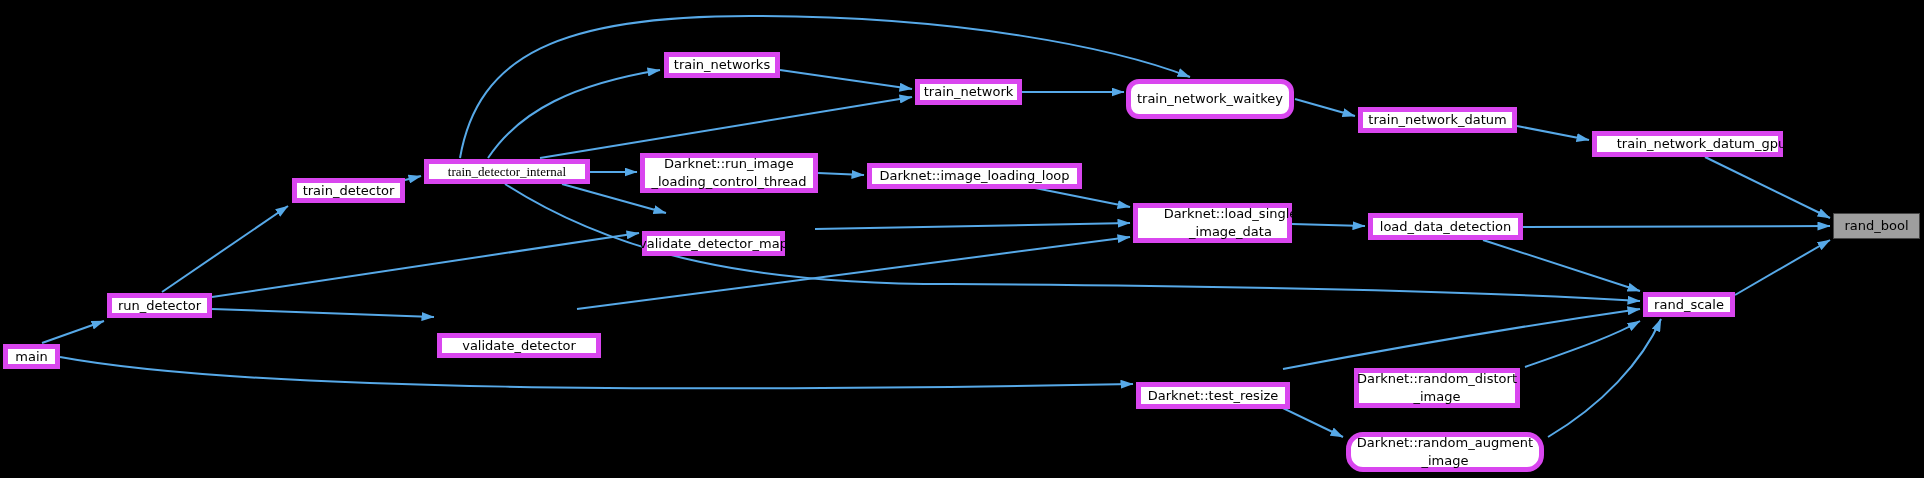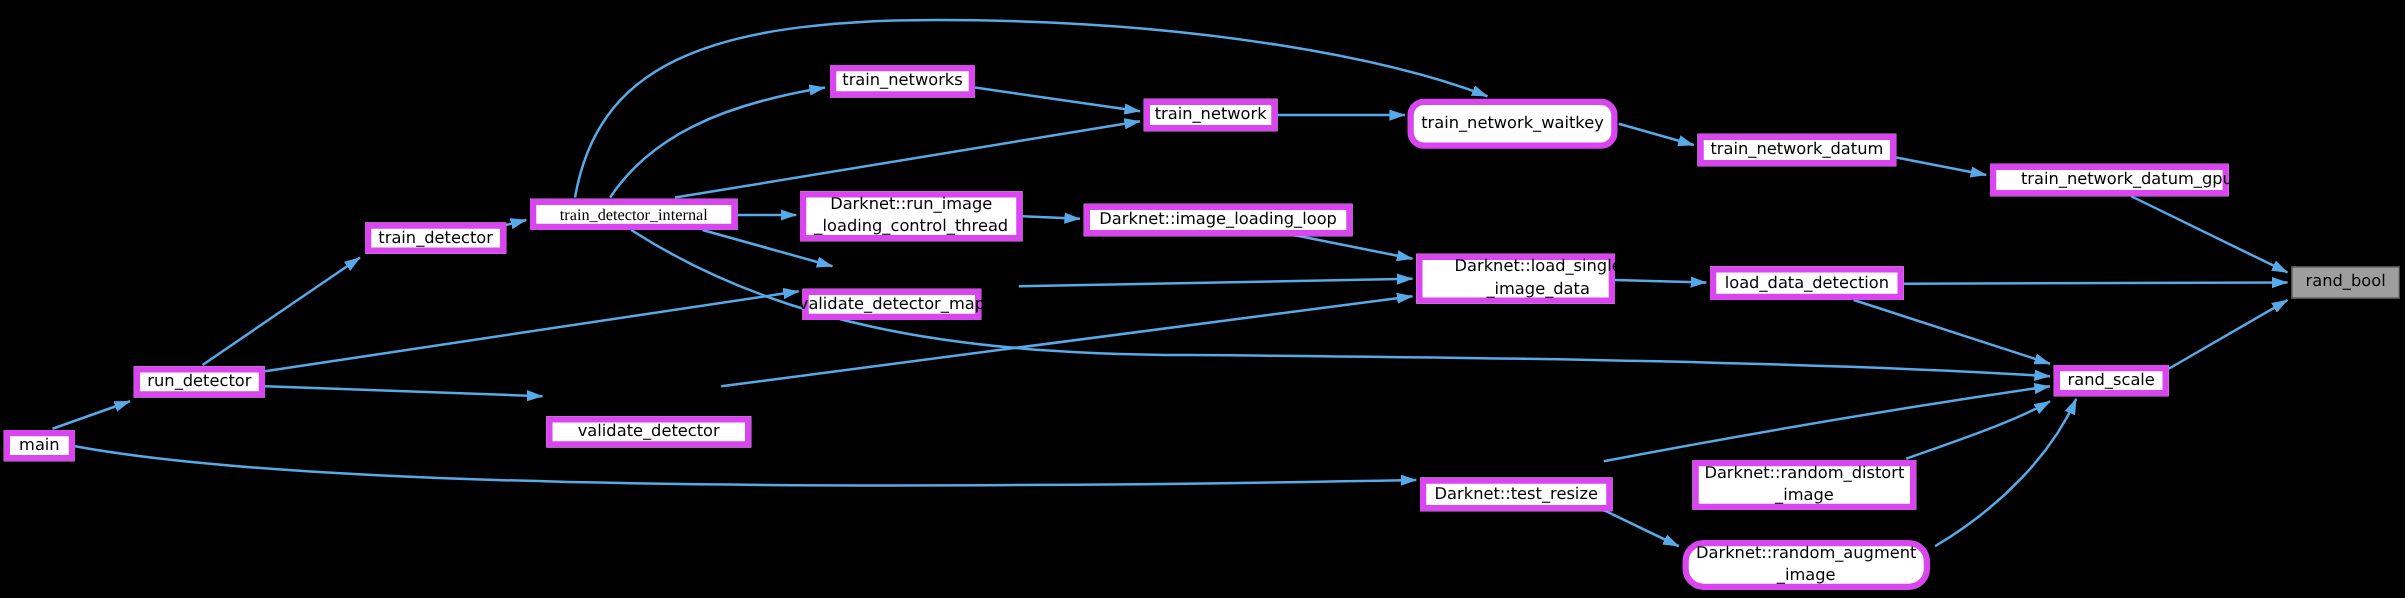--- a/index.html
+++ b/index.html
@@ -98,18 +98,18 @@
   <div class="node" style="left:867px; top:163px; width:215px; height:26px;">Darknet::image_loading_loop</div>
   <div class="node" style="left:640px; top:153px; width:178px; height:40px;">Darknet::run_image
 _loading_control_thread</div>
   <div class="node" style="left:642px; top:231px; width:143px; height:25px;">validate_detector_map</div>
   <div class="node" style="left:1133px; top:203px; width:159px; height:40px;padding-left:36px;">Darknet::load_single
 _image_data</div>
   <div class="node" style="left:1368px; top:213px; width:155px; height:27px;">load_data_detection</div>
   <div class="node" style="left:1643px; top:292px; width:92px; height:25px;">rand_scale</div>
   <div class="node highlight" style="left:1833px; top:213px; width:87px; height:26px;">rand_bool</div>
   <div class="node" style="left:1136px; top:370px; width:154px; height:27px;margin-top:12px;">Darknet::test_resize</div>
-  <div class="node" style="left:1354px; top:368px; width:179px; height:40px;">Darknet::random_distort
+  <div class="node" style="left:1354px; top:368px; width:166px; height:40px;">Darknet::random_distort
 _image</div>
   <div class="node" style="left:1346px; top:432px; width:198px; height:40px;border-radius:17px;">Darknet::random_augment
 _image</div>
 
 </div>
 
 </body></html>

